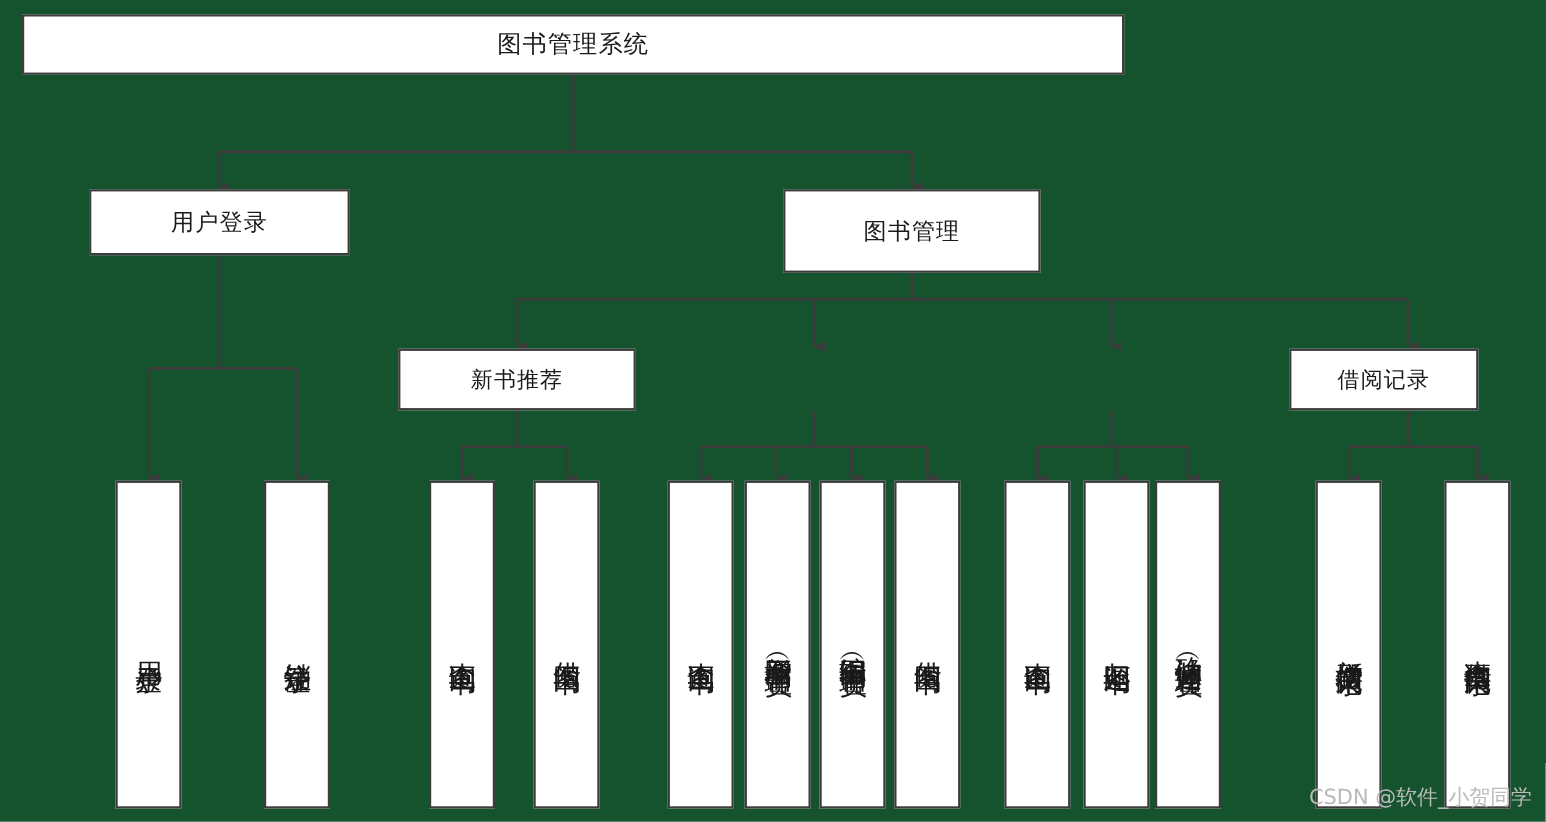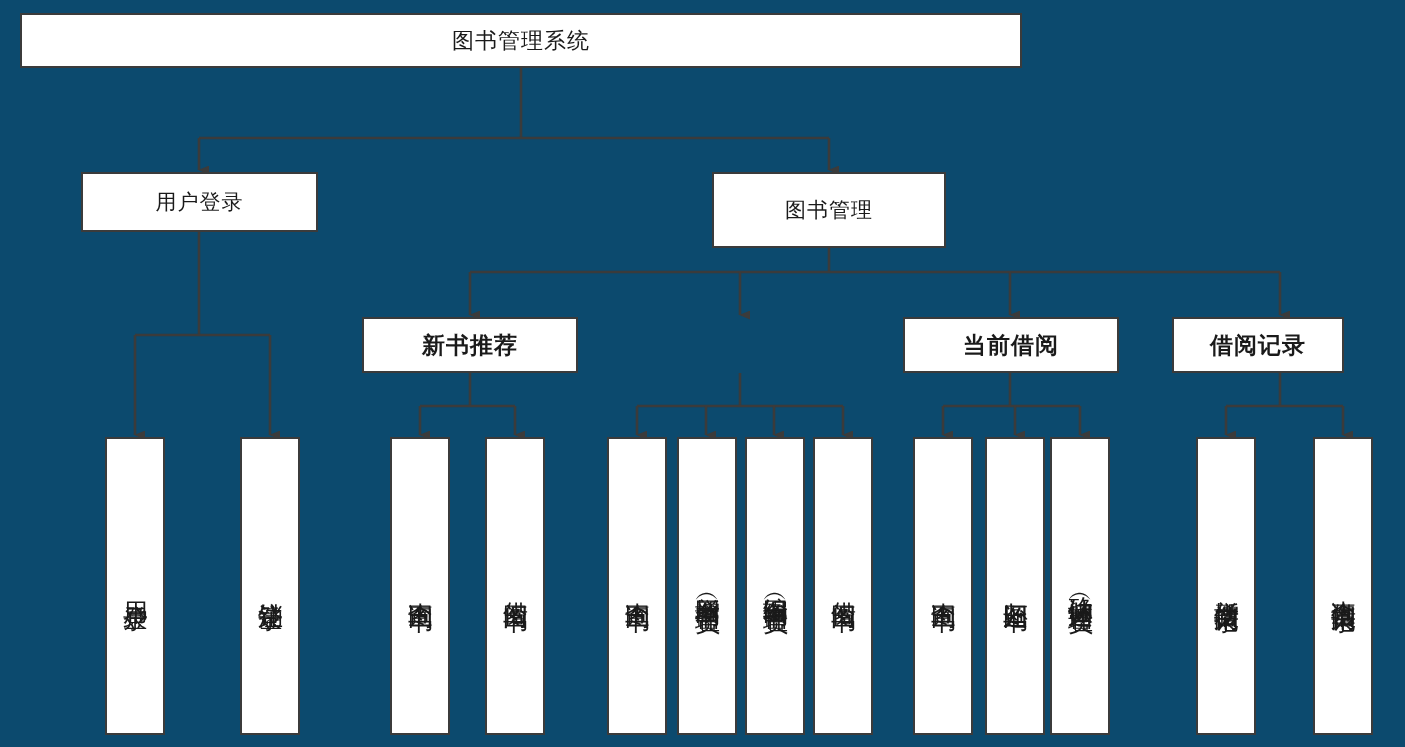--- a/index.html
+++ b/index.html
@@ -1,20 +1,20 @@
 <!DOCTYPE html>
 <html><head>
 <meta charset="utf-8">
 <style>
   html,body{margin:0;padding:0;background:#ffffff;}
   body{
     font-family:"DejaVu Sans","Liberation Sans",sans-serif;
     width:1405px;height:747px;overflow:hidden;position:relative;
   }
-  #diagram-root{position:relative;width:1405px;height:747px;background:#0c4a6e;}
+  #diagram-root{position:relative;width:1405px;height:747px;background:#14532d;}
   svg#diagram-canvas{position:absolute;left:0;top:0;width:1405px;height:747px;}
 
   .node-box{
     position:absolute;
     background:#ffffff;
     border:2.6px solid #3b3b3b;
     box-sizing:border-box;
     display:flex;
     align-items:center;
     justify-content:center;
@@ -22,21 +22,21 @@
   .node-label{
     color:#1a1a1a;
     font-size:21px;
     line-height:1.15;
     letter-spacing:1px;
     white-space:nowrap;
     user-select:none;
   }
   .node-box.level0 .node-label{font-size:22px;}
   .node-box.level1 .node-label{font-size:21px;}
-  .node-box.level2 .node-label{font-size:23px;font-weight:bold;}
+  .node-box.level2 .node-label{font-size:20px;}
 
   
   .leaf-box{
     position:absolute;
     background:#ffffff;
     border:2.6px solid #3b3b3b;
     box-sizing:border-box;
     display:flex;
     align-items:center;
     justify-content:center;
@@ -129,23 +129,20 @@
 
   <div class="node-box level1" style="left:712px;top:172px;width:234px;height:76px;">
     <span class="node-label">图书管理</span>
   </div>
 
   <div class="node-box level2" style="left:362px;top:317px;width:216px;height:56px;">
     <span class="node-label">新书推荐</span>
   </div>
 
 
-  <div class="node-box level2" style="left:903px;top:317px;width:216px;height:56px;">
-    <span class="node-label">当前借阅</span>
-  </div>
 
   <div class="node-box level2" style="left:1172px;top:317px;width:172px;height:56px;">
     <span class="node-label">借阅记录</span>
   </div>
 
   <div class="leaf-box" style="left:105px;top:437px;width:60px;height:298px;">
     <span class="leaf-label">用户登录</span>
   </div>
   <div class="leaf-box" style="left:240px;top:437px;width:60px;height:298px;">
     <span class="leaf-label">注销登录</span>
@@ -181,14 +178,15 @@
     <span class="leaf-label">确认归还（管理员）</span>
   </div>
 
   <div class="leaf-box" style="left:1196px;top:437px;width:60px;height:298px;">
     <span class="leaf-label">新增借阅记录</span>
   </div>
   <div class="leaf-box" style="left:1313px;top:437px;width:60px;height:298px;">
     <span class="leaf-label">查询借阅记录</span>
   </div>
 
+  <div class="watermark">CSDN @软件_小贺同学</div>
 
 </div>
 
 </body></html>

